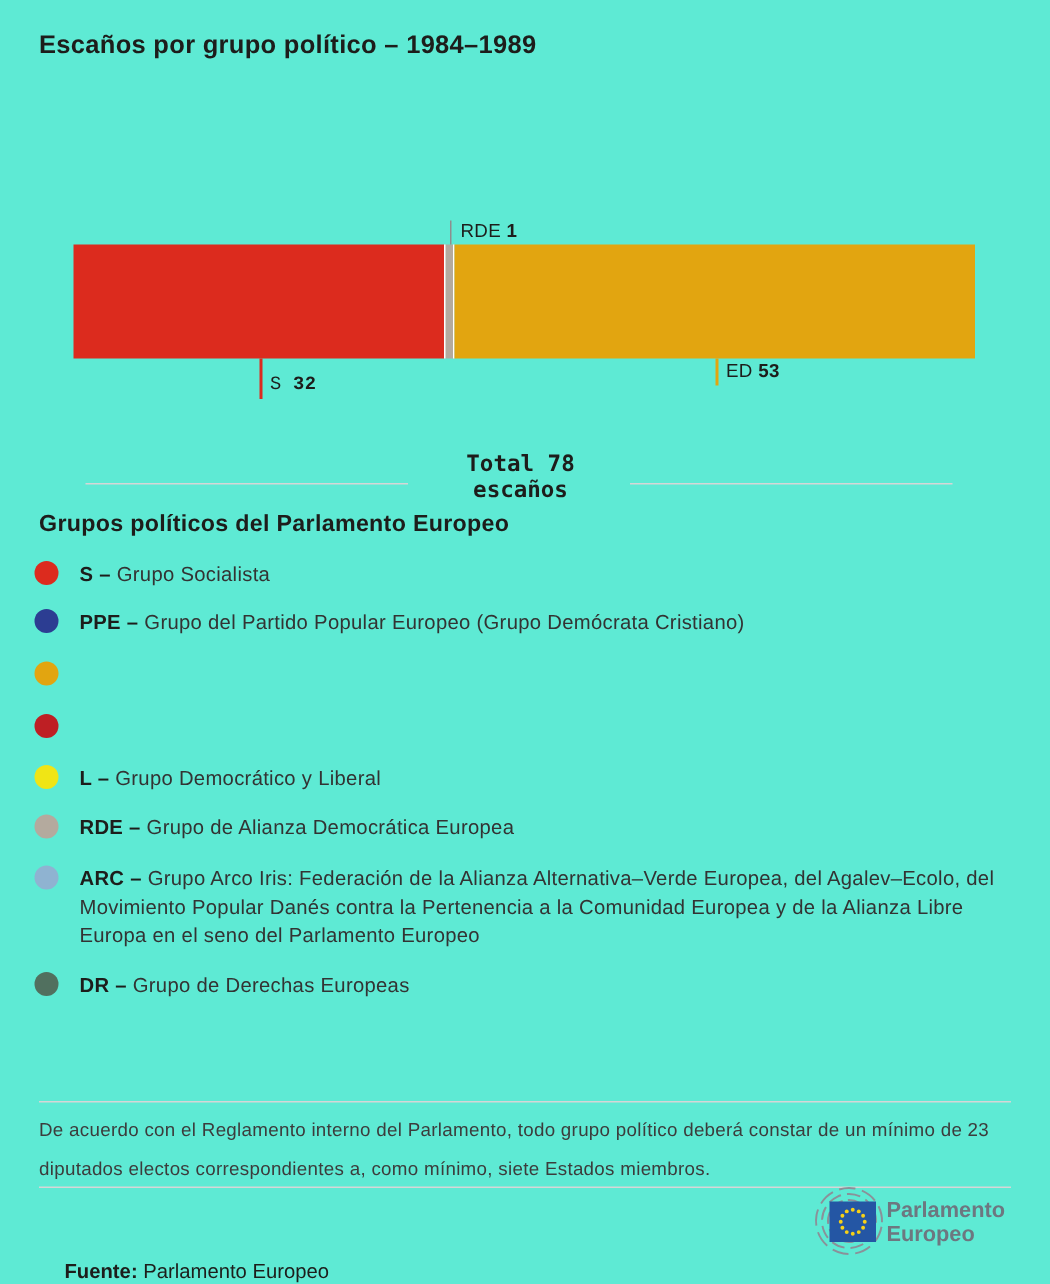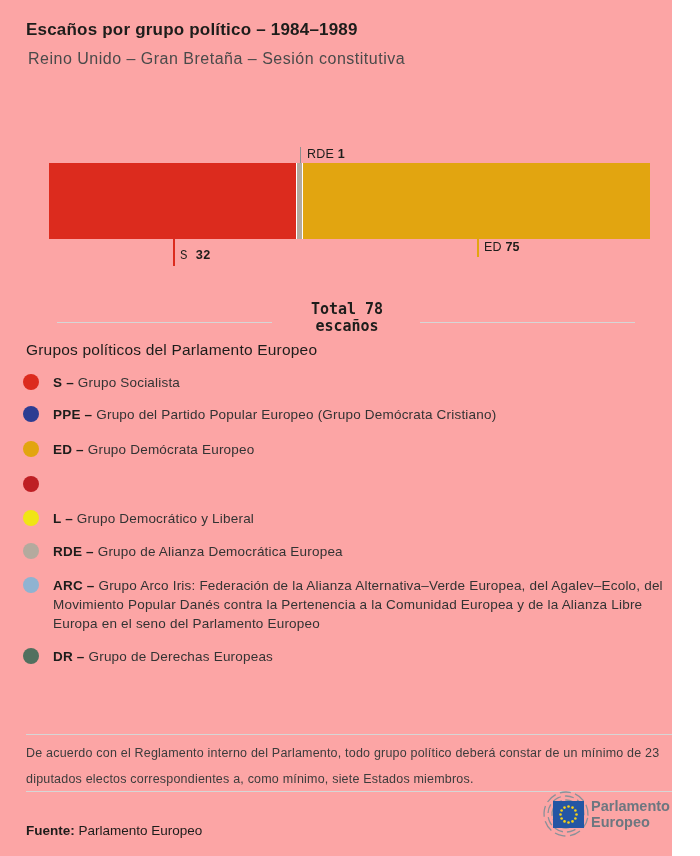--- a/index.html
+++ b/index.html
@@ -1,17 +1,17 @@
 <!DOCTYPE html>
 <html><head>
 <meta charset="utf-8">
 <style>
   html,body{margin:0;padding:0;background:#ffffff;}
-  .page{position:relative;width:632px;height:856px;background:#fca5a5;overflow:hidden;
-        font-family:"Liberation Sans",sans-serif;color:#1d1d1b;padding-left:40px;}
+  .page{position:relative;width:700px;height:856px;background:#5eead4;overflow:hidden;
+        font-family:"Liberation Sans",sans-serif;color:#1d1d1b;}
 
   
   .title{position:absolute;left:26px;top:20px;font-size:17px;font-weight:700;letter-spacing:.2px;color:#1d1d1b;margin:0;}
   .subtitle{position:absolute;left:28px;top:50px;font-size:16px;font-weight:400;letter-spacing:.5px;color:#4a4a4a;margin:0;}
 
   
   .bar{position:absolute;left:49px;top:163px;width:601px;height:76px;display:flex;}
   .seg{height:100%;box-sizing:border-box;}
   .seg-mid{border-left:1px solid #fff;border-right:1px solid #fff;}
   .tick{position:absolute;width:2px;}
@@ -25,77 +25,75 @@
   .label-ed{left:484px;top:240px;}
 
   
   .rule{position:absolute;height:1px;background:#d6d6d6;}
   .rule-left{left:57px;top:322px;width:215px;}
   .rule-right{left:420px;top:322px;width:215px;}
   .total-text{position:absolute;left:277px;top:301px;width:140px;text-align:center;
               font-family:"DejaVu Sans Mono",monospace;font-size:15px;font-weight:700;line-height:17px;color:#1d1d1b;}
 
   
-  .legend-heading{position:absolute;left:26px;top:341px;font-size:15.5px;font-weight:400;letter-spacing:.2px;color:#1d1d1b;margin:0;}
+  .legend-heading{position:absolute;left:26px;top:341px;font-size:15.5px;font-weight:700;letter-spacing:.2px;color:#1d1d1b;margin:0;}
   .legend-row{position:absolute;left:23px;width:652px;display:flex;gap:14px;align-items:flex-start;}
   .dot{width:16px;height:16px;border-radius:50%;flex:none;margin-top:1px;}
   .legend-text{margin:0;font-size:13.5px;line-height:19px;color:#333;letter-spacing:.2px;}
   .legend-text b{color:#1d1d1b;font-weight:700;}
 
   
   .rule-a{left:26px;top:734px;width:648px;}
   .rule-b{left:26px;top:791px;width:648px;}
   .note{position:absolute;left:26px;top:740px;width:642px;font-size:12.5px;line-height:26px;color:#3c3c3c;letter-spacing:.2px;margin:0;}
-  .source{position:absolute;left:26px;top:823px;font-size:13.5px;color:#1d1d1b;margin:0;}
+  .source{position:absolute;left:26px;top:823px;font-size:13.5px;color:#1d1d1b;margin:17px;}
   .source b{font-weight:700;}
   .logo{position:absolute;left:516px;top:790px;width:156px;height:52px;}
 </style>
 </head>
 <body>
 
 <div class="page">
 
   <h1 class="title">Escaños por grupo político – 1984–1989</h1>
-  <h2 class="subtitle">Reino Unido – Gran Bretaña – Sesión constitutiva</h2>
 
   <div class="bar">
     <div class="seg" style="width: 41.0256%; background-color: rgb(220, 43, 30);"></div>
     <div class="seg seg-mid" style="width: 1.28205%; background-color: rgb(180, 170, 158);"></div>
     <div class="seg" style="width: 57.6923%; background-color: rgb(226, 165, 16);"></div>
   </div>
 
   <div class="tick tick-rde" style="background-color: rgb(142, 142, 142);"></div>
   <div class="bar-label label-rde"><span>RDE</span> <b>1</b></div>
 
   <div class="tick tick-s" style="background-color: rgb(220, 43, 30);"></div>
   <div class="bar-label label-s"><span>S</span> <b>32</b></div>
 
   <div class="tick tick-ed" style="background-color: rgb(226, 165, 16);"></div>
-  <div class="bar-label label-ed"><span>ED</span> <b>75</b></div>
+  <div class="bar-label label-ed"><span>ED</span> <b>53</b></div>
 
   <div class="rule rule-left"></div>
   <div class="rule rule-right"></div>
   <div class="total-text">
     <div>Total 78</div>
     <div>escaños</div>
   </div>
 
   <h3 class="legend-heading">Grupos políticos del Parlamento Europeo</h3>
 
   <div class="legend-row" style="top:373px">
     <span class="dot" style="background-color: rgb(220, 43, 30);"></span>
     <p class="legend-text"><b>S –</b> <span>Grupo Socialista</span></p>
   </div>
   <div class="legend-row" style="top:405px">
     <span class="dot" style="background-color: rgb(44, 61, 146);"></span>
     <p class="legend-text"><b>PPE –</b> <span>Grupo del Partido Popular Europeo (Grupo Demócrata Cristiano)</span></p>
   </div>
   <div class="legend-row" style="top:440px">
     <span class="dot" style="background-color: rgb(226, 165, 16);"></span>
-    <p class="legend-text"><b>ED –</b> <span>Grupo Demócrata Europeo</span></p>
   </div>
   <div class="legend-row" style="top:475px">
     <span class="dot" style="background-color: rgb(190, 31, 36);"></span>
   </div>
   <div class="legend-row" style="top:509px">
     <span class="dot" style="background-color: rgb(240, 229, 21);"></span>
     <p class="legend-text"><b>L –</b> <span>Grupo Democrático y Liberal</span></p>
   </div>
   <div class="legend-row" style="top:542px">
     <span class="dot" style="background-color: rgb(180, 170, 158);"></span>

